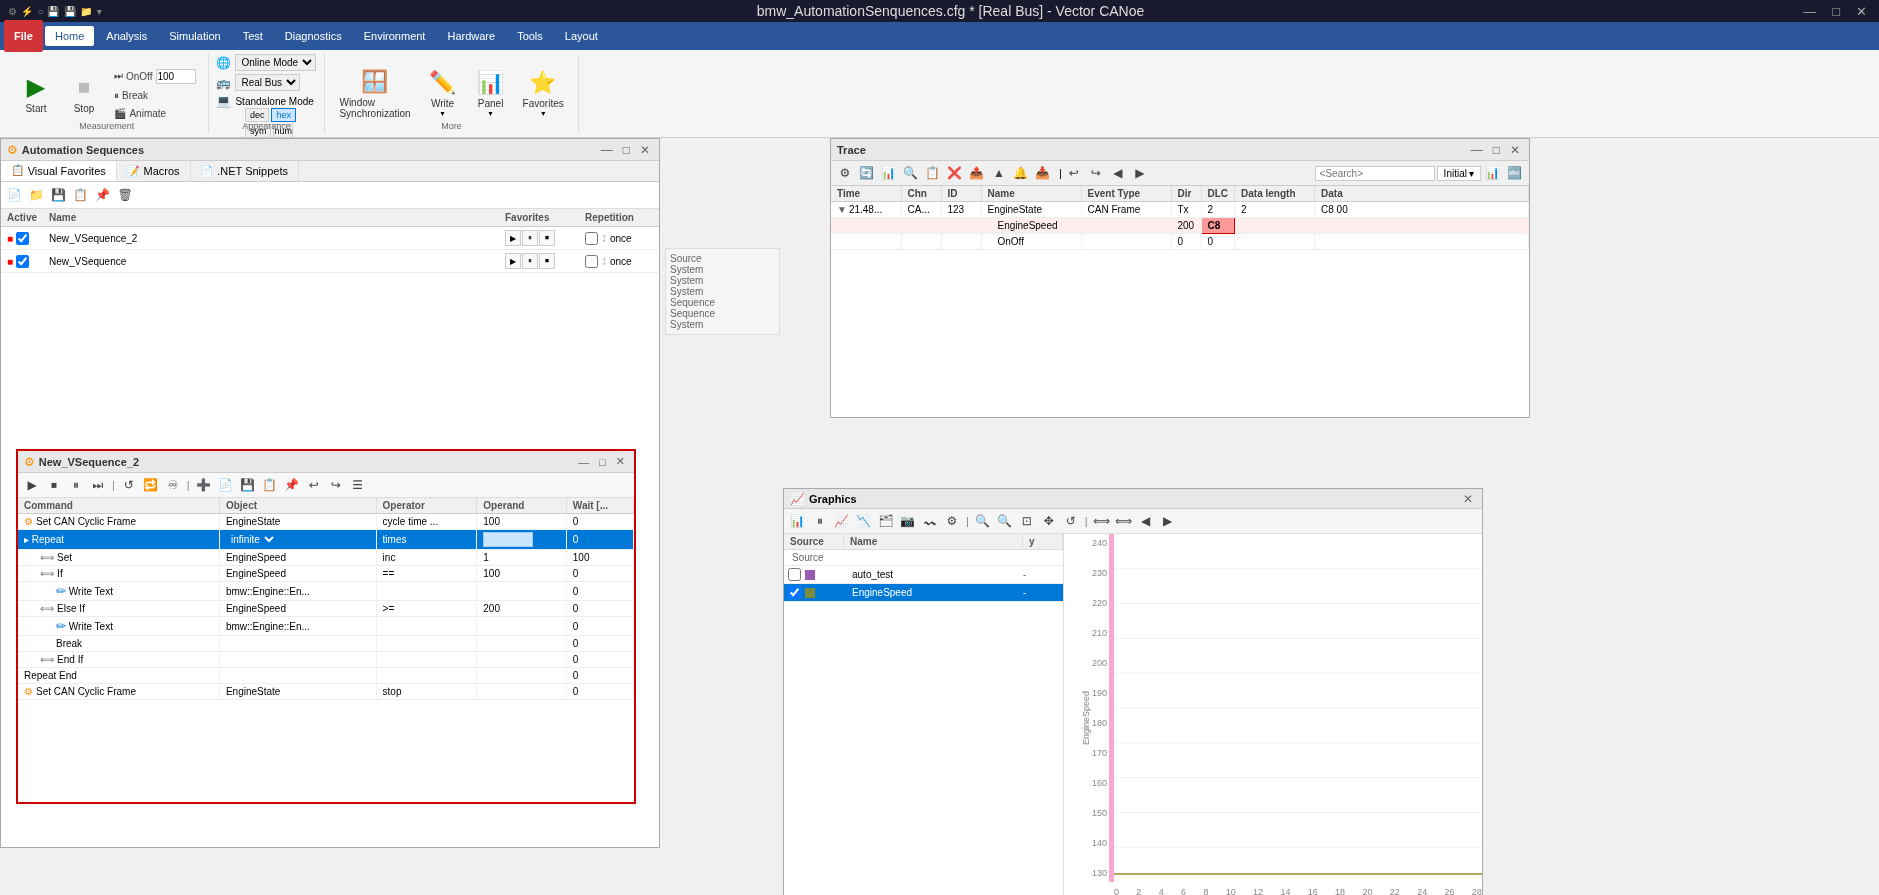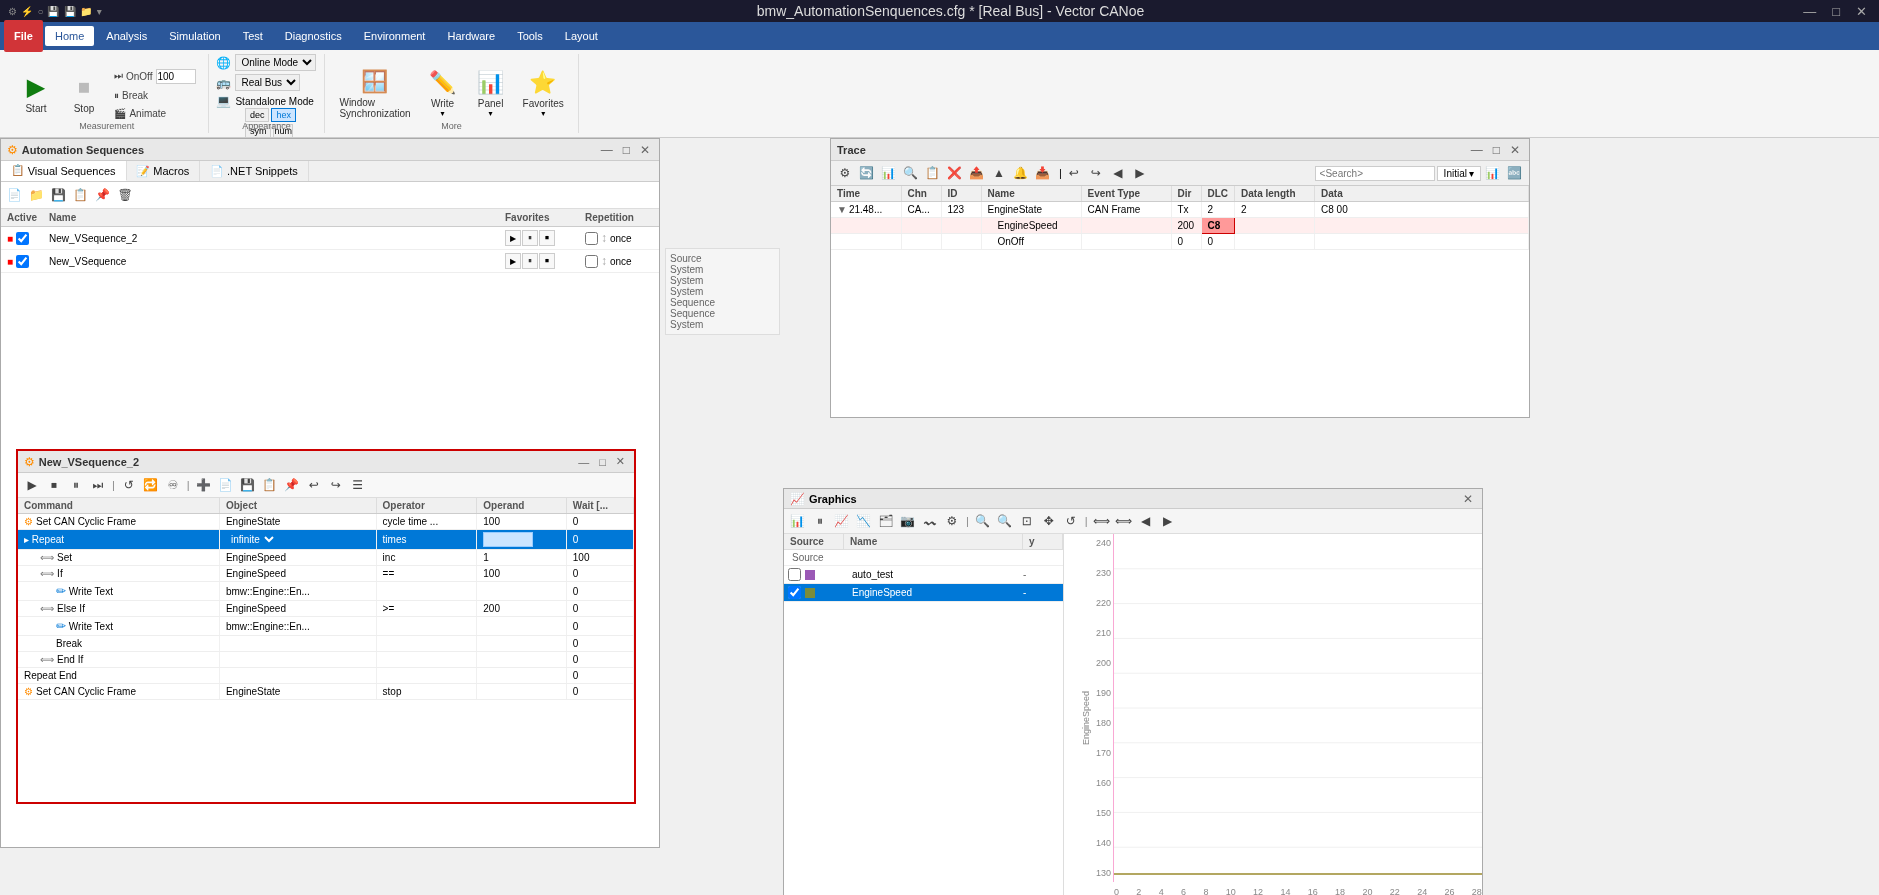--- a/index.html
+++ b/index.html
@@ -257,21 +257,21 @@
     <div class="panel-titlebar">
       <span style="color:#ff8c00;font-size:12px">⚙</span>
       <span class="panel-title">Automation Sequences</span>
       <span class="panel-ctrl">—</span>
       <span class="panel-ctrl">□</span>
       <span class="panel-ctrl">✕</span>
     </div>
     <div class="panel-tabs">
       <div class="panel-tab active">
         <span>📋</span>
-        <span>Visual Sequences</span>
+        <span>Visual Favorites</span>
       </div>
       <div class="panel-tab">
         <span>📝</span>
         <span>Macros</span>
       </div>
       <div class="panel-tab">
         <span>📄</span>
         <span>.NET Snippets</span>
       </div>
     </div>
@@ -627,21 +627,21 @@
             <input type="checkbox" checked="" style="">
             <span style="display:inline-block;width:10px;height:10px;background:#7b8c3a;margin:0 2px"></span>
           </div>
           <span class="gs-cell name-col" style="color:white">EngineSpeed</span>
           <span class="gs-cell y-col" style="color:white">-</span>
         </div>
       </div>
 
       <div class="chart-area" style="position:relative;">
 
-        <div style="position:absolute;left:0;top:0;bottom:20px;width:50px;border-right:1px solid #f9a8d4;display:flex;flex-direction:column;justify-content:space-between;padding:4px 2px">
+        <div style="position:absolute;left:0;top:0;bottom:20px;width:50px;border-right:5px solid #f9a8d4;display:flex;flex-direction:column;justify-content:space-between;padding:4px 2px">
           <span style="font-size:9px;color:#888;text-align:right;display:block">240</span>
           <span style="font-size:9px;color:#888;text-align:right;display:block">230</span>
           <span style="font-size:9px;color:#888;text-align:right;display:block">220</span>
           <span style="font-size:9px;color:#888;text-align:right;display:block">210</span>
           <span style="font-size:9px;color:#888;text-align:right;display:block">200</span>
           <span style="font-size:9px;color:#888;text-align:right;display:block">190</span>
           <span style="font-size:9px;color:#888;text-align:right;display:block">180</span>
           <span style="font-size:9px;color:#888;text-align:right;display:block">170</span>
           <span style="font-size:9px;color:#888;text-align:right;display:block">160</span>
           <span style="font-size:9px;color:#888;text-align:right;display:block">150</span>

